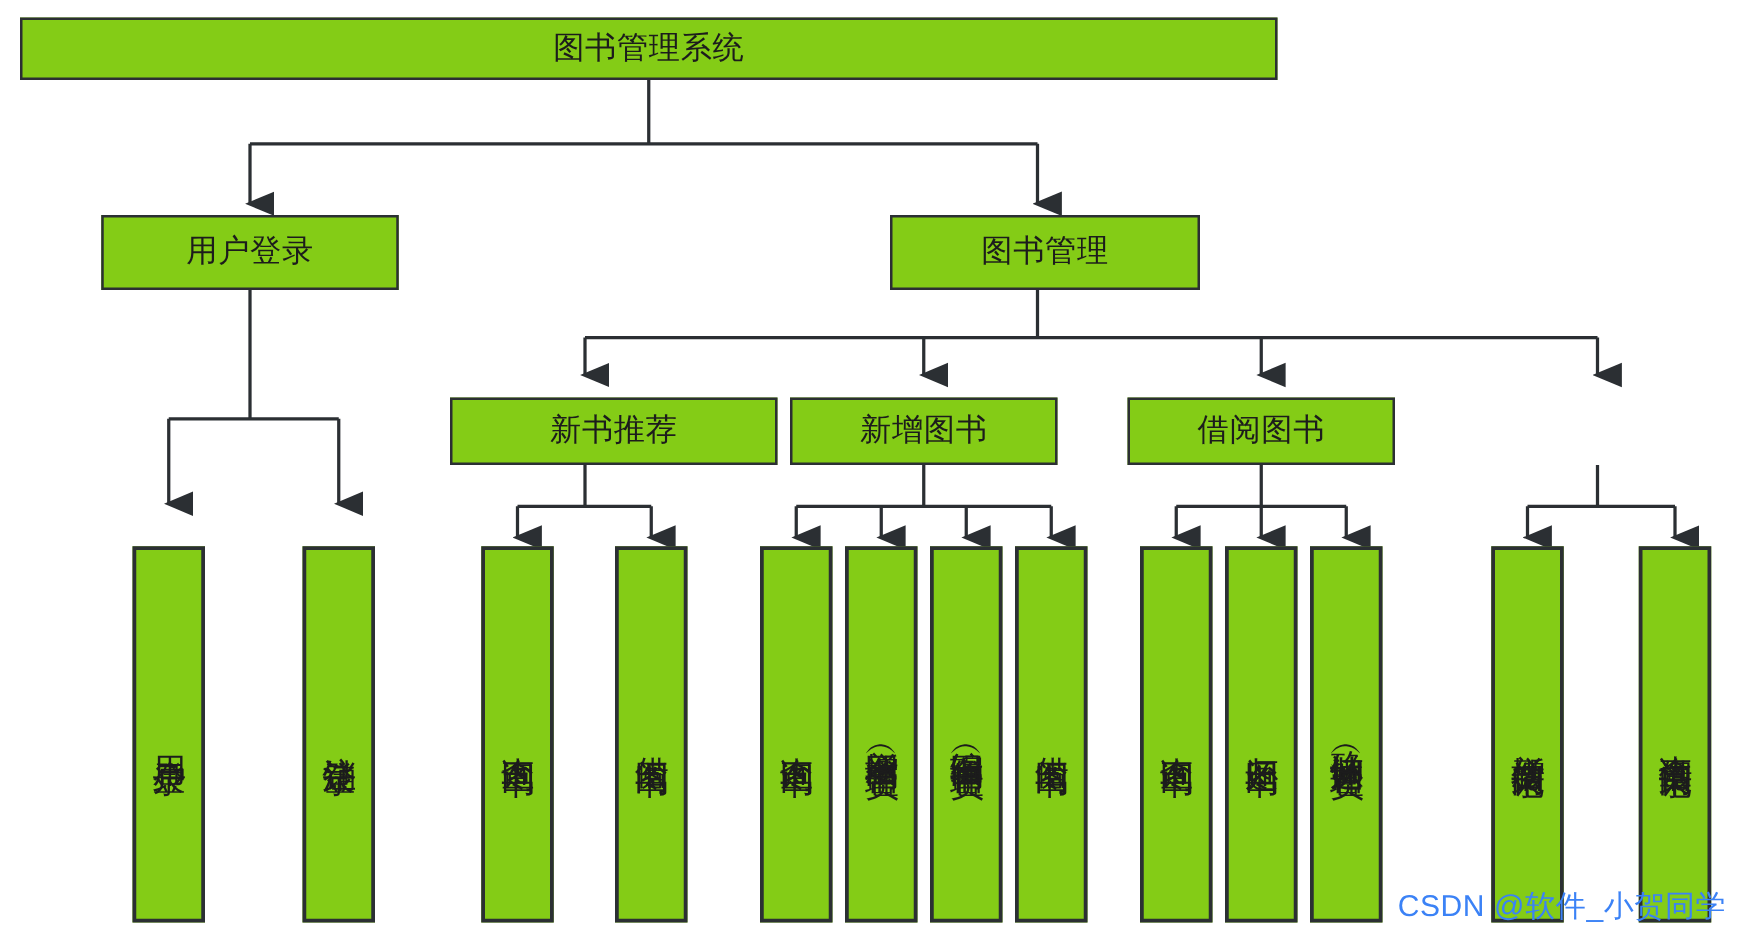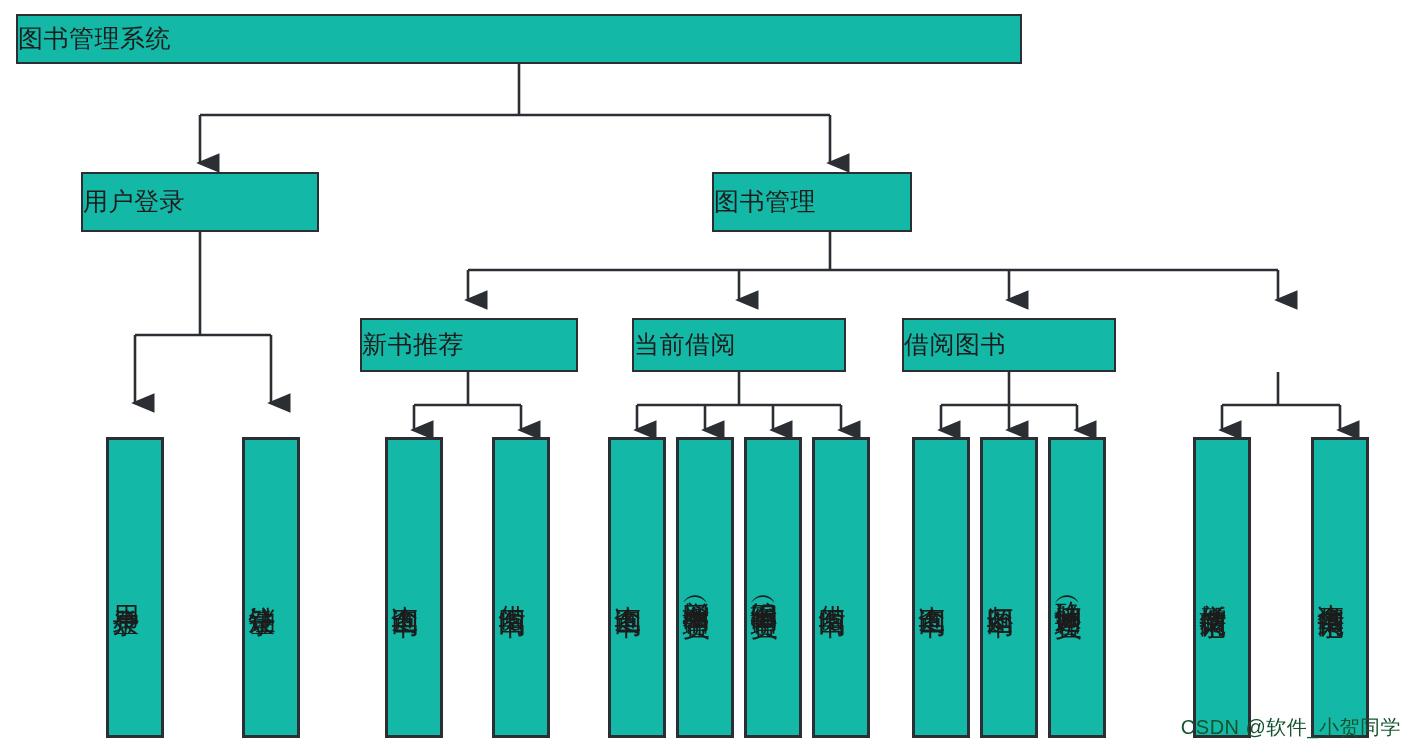--- a/index.html
+++ b/index.html
@@ -22,24 +22,25 @@
     position: absolute;
     left: 0;
     top: 0;
     width: 1405px;
     height: 747px;
   }
   
   .node {
     position: absolute;
     box-sizing: border-box;
-    background: #14b8a6;
+    background: #84cc16;
     border: 2.5px solid #2b2f33;
     display: flex;
     align-items: center;
+    justify-content: center;
     color: #1c1c1c;
   }
   .node.horiz {
     font-size: 25px;
     line-height: 1.1;
     letter-spacing: 0.5px;
     white-space: nowrap;
   }
   
   .node.vert {
@@ -50,24 +51,24 @@
     text-orientation: upright;
     font-size: 27px;
     line-height: 1.22;
     letter-spacing: 2px;
     text-align: center;
     white-space: nowrap;
     color: #1c1c1c;
   }
   .watermark {
     position: absolute;
-    right: 4px;
+    right: 24px;
     bottom: 6px;
-    font-size: 20px;
-    color: #14532d;
+    font-size: 24px;
+    color: #3b82f6;
     white-space: nowrap;
     letter-spacing: 0.5px;
   }
 </style>
 </head>
 <body>
 
 <div id="canvas">
 
   <svg id="wires" viewBox="0 0 1405 747" xmlns="http://www.w3.org/2000/svg">
@@ -125,29 +126,29 @@
     </g>
   </svg>
 
   <div class="node horiz" style="left:16px; top:14px; width:1006px; height:50px;">
     <span>图书管理系统</span>
   </div>
 
   <div class="node horiz" style="left:81px; top:172px; width:238px; height:60px;">
     <span>用户登录</span>
   </div>
-  <div class="node horiz" style="left:712px; top:172px; width:200px; height:60px;">
+  <div class="node horiz" style="left:712px; top:172px; width:248px; height:60px;">
     <span>图书管理</span>
   </div>
 
-  <div class="node horiz" style="left:360px; top:318px; width:218px; height:54px;">
+  <div class="node horiz" style="left:360px; top:318px; width:262px; height:54px;">
     <span>新书推荐</span>
   </div>
   <div class="node horiz" style="left:632px; top:318px; width:214px; height:54px;">
-    <span>当前借阅</span>
+    <span>新增图书</span>
   </div>
   <div class="node horiz" style="left:902px; top:318px; width:214px; height:54px;">
     <span>借阅图书</span>
   </div>
 
   <div class="node vert" style="left:106px; top:437px; width:58px; height:301px;">
     <span class="vlabel">用户登录</span>
   </div>
   <div class="node vert" style="left:242px; top:437px; width:58px; height:301px;">
     <span class="vlabel">注销登录</span>

